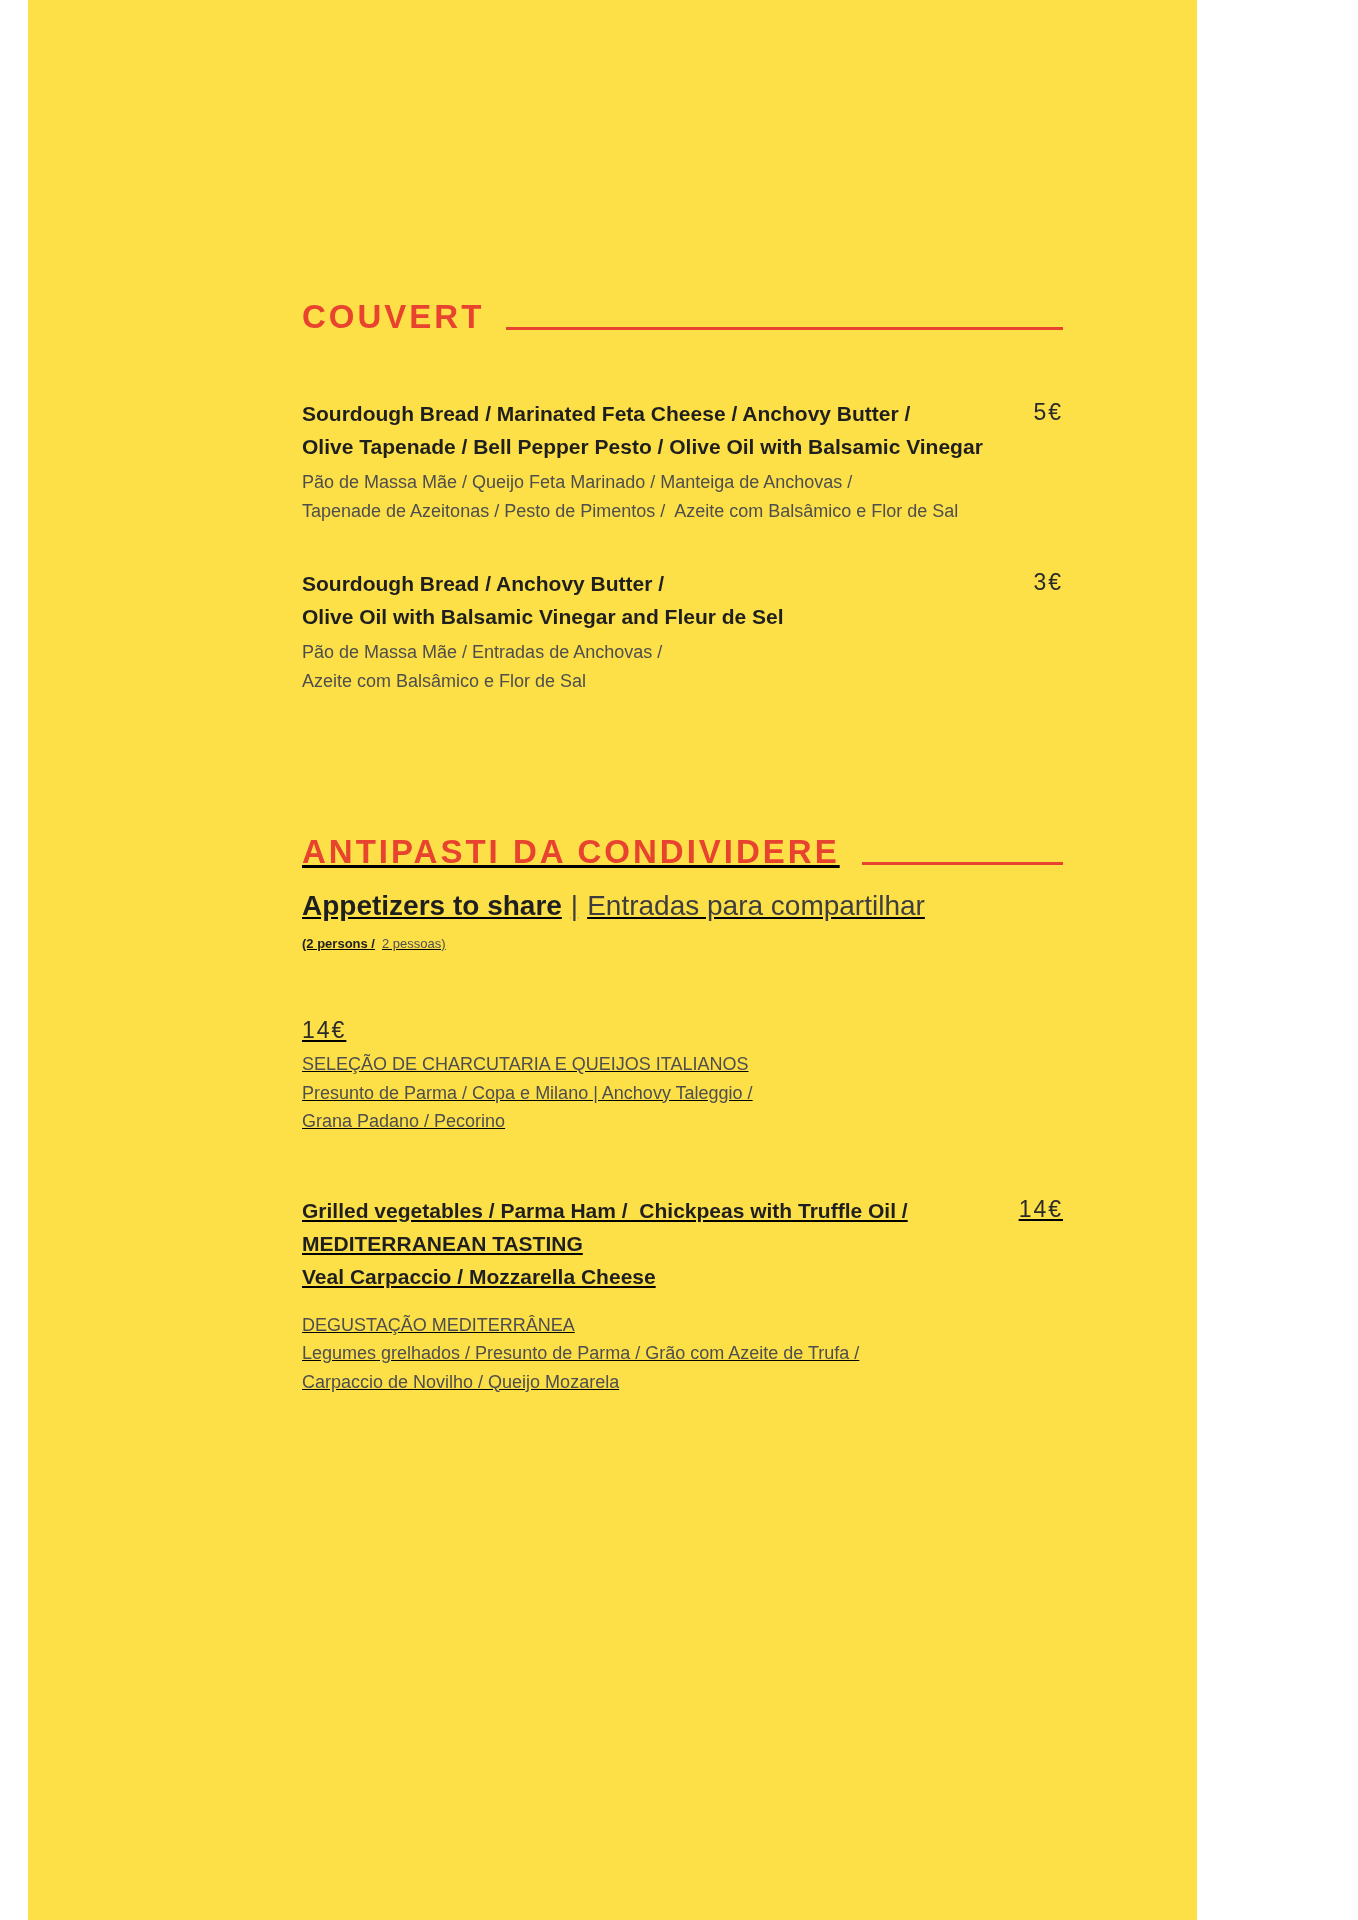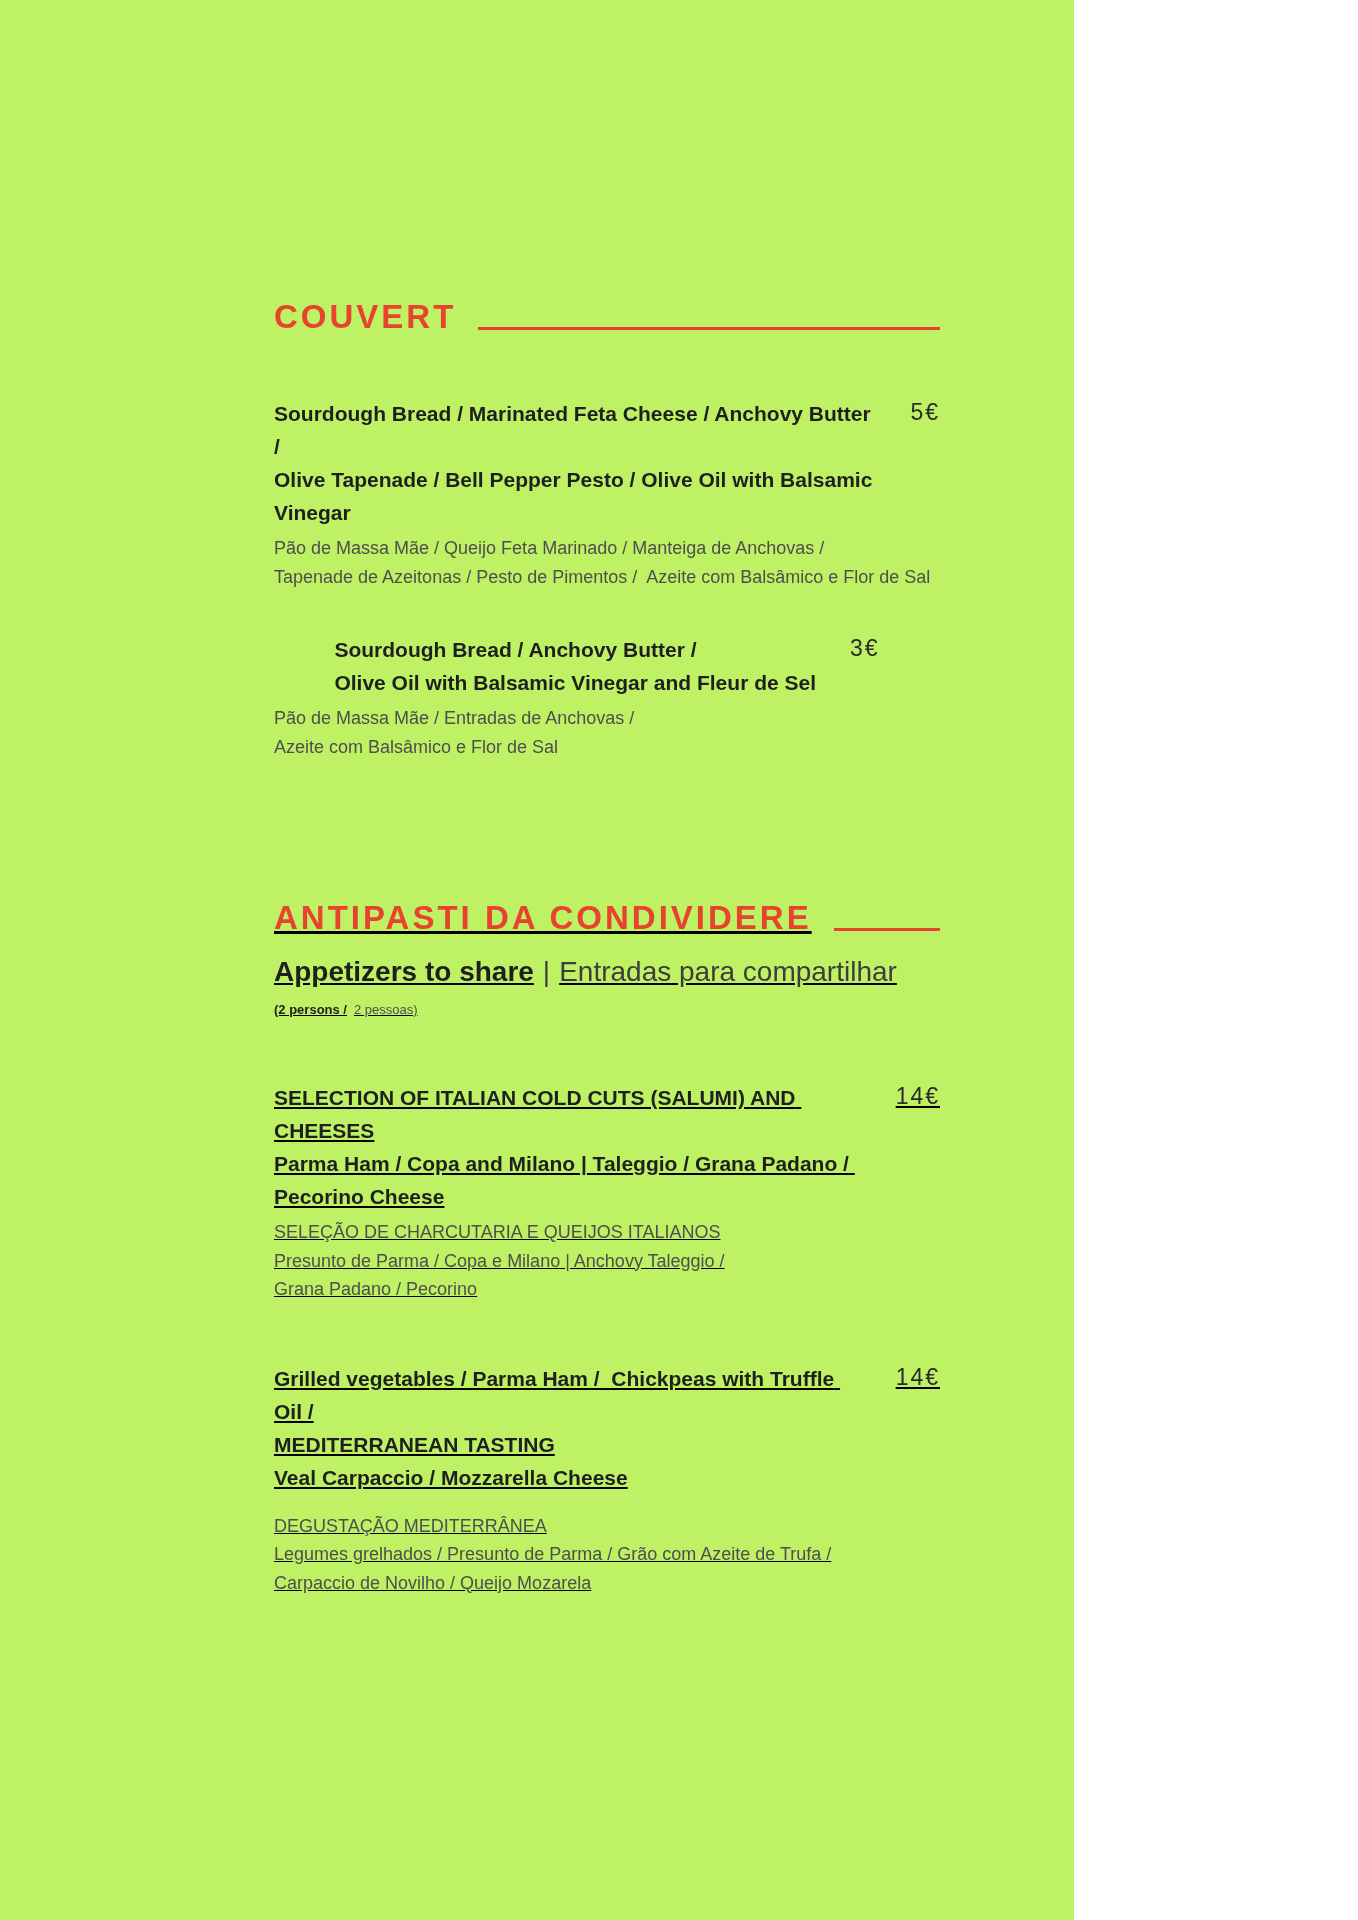--- a/index.html
+++ b/index.html
@@ -6,24 +6,25 @@
     margin: 0;
     padding: 0;
     background: #ffffff;
   }
   body {
     font-family: "Liberation Sans", sans-serif;
   }
   .page {
     position: relative;
     box-sizing: border-box;
-    width: 1074px;
+    width: 1169px;
     min-height: 1920px;
-    background: #bef264;
+    background: #fde047;
     padding: 300px 134px 60px 274px;
+    margin-left: 28px;
   }
   
   .section-header {
     display: flex;
     align-items: flex-end;
   }
   .section-title {
     margin: 0;
     font-size: 33px;
     font-weight: 700;
@@ -61,21 +62,21 @@
     color: #1f1f1f;
   }
   .serves-note span + span { margin-left: 7px; }
   
   .items { margin-top: 64px; }
   .item + .item { margin-top: 42px; }
   .items--wide .item + .item { margin-top: 58px; }
   .item-row {
     display: flex;
     align-items: flex-start;
-    justify-content: center;
+    justify-content: space-between;
     gap: 34px;
   }
   .item-names { max-width: 820px; }
   .name-line {
     margin: 0;
     font-size: 21px;
     font-weight: 600;
     color: #1f1f1f;
     line-height: 33px;
     white-space: pre-wrap;
@@ -157,24 +158,20 @@
     </p>
 
     <p class="serves-note">
       <span class="serves-en">(2 persons /</span><span class="serves-pt">2 pessoas)</span>
     </p>
 
     <div class="items items--wide">
 
       <div class="item">
         <div class="item-row">
-          <div class="item-names">
-            <p class="name-line">SELECTION OF ITALIAN COLD CUTS (SALUMI) AND CHEESES</p>
-            <p class="name-line">Parma Ham / Copa and Milano | Taleggio / Grana Padano / Pecorino Cheese</p>
-          </div>
           <p class="item-price">14€</p>
         </div>
         <div class="translation">
           <p class="pt-line">SELEÇÃO DE CHARCUTARIA E QUEIJOS ITALIANOS</p>
           <p class="pt-line">Presunto de Parma / Copa e Milano | Anchovy Taleggio /</p>
           <p class="pt-line">Grana Padano / Pecorino</p>
         </div>
       </div>
 
       <div class="item">

